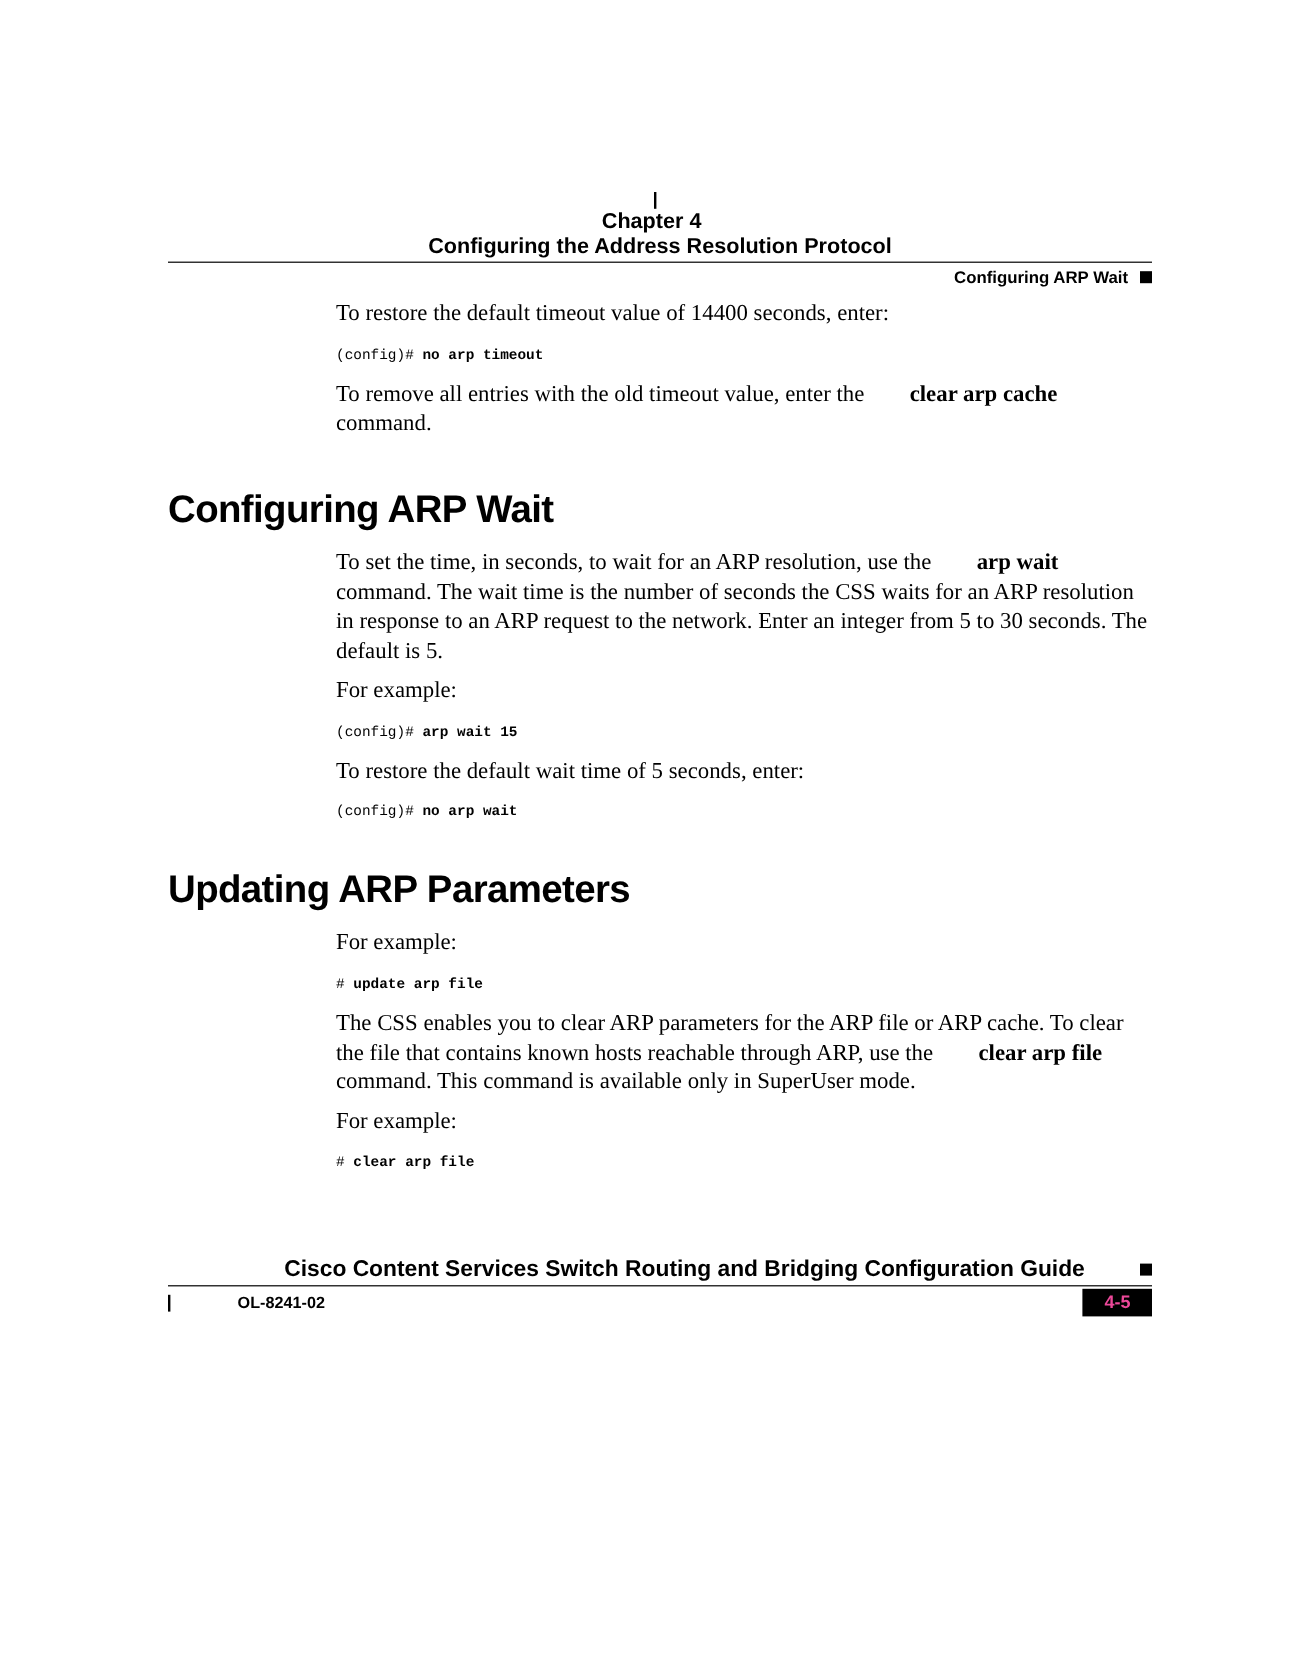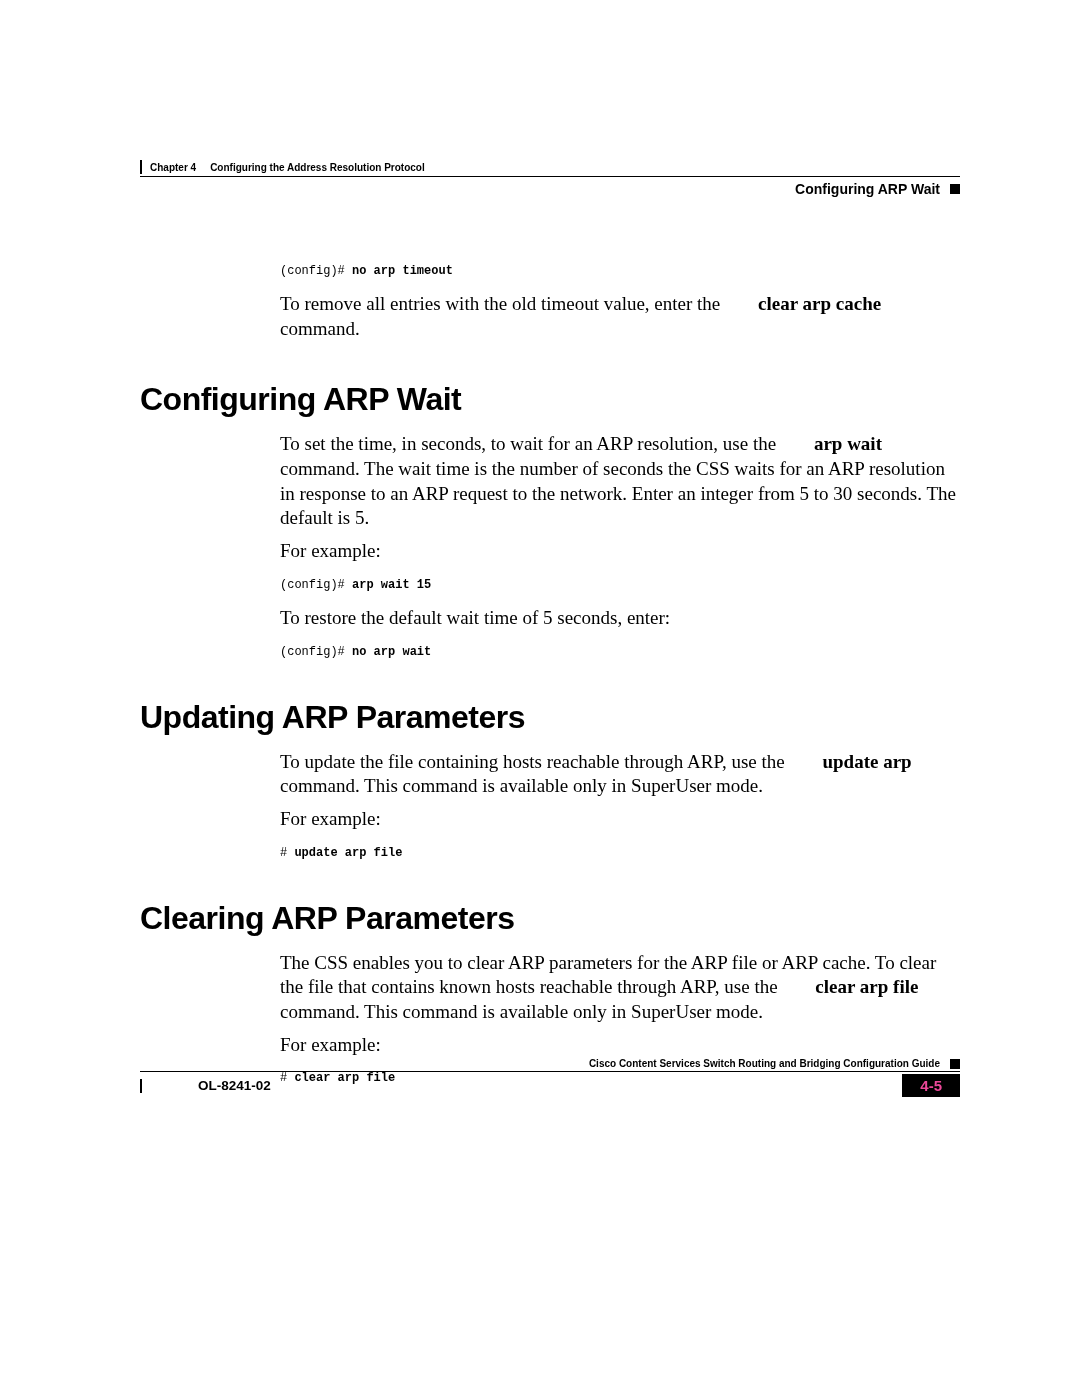--- a/index.html
+++ b/index.html
@@ -25,22 +25,23 @@
   .header-rule {
     border: none;
     border-top: 1.5px solid #000;
     margin: 0;
   }
   .header-top {
     display: flex;
     align-items: center;
     font-family: Arial, Helvetica, sans-serif;
     font-weight: bold;
-    font-size: 10px;
+    font-size: 18px;
     padding-bottom: 2px;
+    flex-direction: column;
   }
   .header-top .vline {
     width: 2px;
     height: 14px;
     background: #000;
     margin-right: 8px;
   }
   .header-bottom {
     display: flex;
     justify-content: flex-end;
@@ -94,22 +95,23 @@
   .footer-rule {
     border: none;
     border-top: 1.5px solid #000;
     margin: 0;
   }
   .footer-title-row {
     display: flex;
     justify-content: flex-end;
     align-items: center;
     font-weight: bold;
-    font-size: 10px;
+    font-size: 19px;
     padding-bottom: 2px;
+    gap: 36px;
   }
   .footer-title-row .sq {
     width: 10px;
     height: 10px;
     background: #000;
     margin-left: 10px;
   }
   .footer-row2 {
     display: flex;
     justify-content: space-between;
@@ -150,20 +152,21 @@
     </div>
     <hr class="header-rule">
     <div class="header-bottom">
       <span>Configuring ARP Wait</span>
       <span class="sq"></span>
     </div>
   </div>
 
   <div class="content">
 
+    <p class="body-text">To restore the default timeout value of 14400 seconds, enter:</p>
     <div class="code-line">
       <span class="prompt">(config)# </span><span class="cmd">no arp timeout</span>
     </div>
     <p class="body-text">
       <span>To remove all entries with the old timeout value, enter the </span><span class="inline-bold">clear arp cache</span><span> command.</span>
     </p>
 
     <h1 class="section">Configuring ARP Wait</h1>
     <p class="body-text">
       <span>To set the time, in seconds, to wait for an ARP resolution, use the </span><span class="inline-bold">arp wait</span><span> command. The wait time is the number of seconds the CSS waits for an ARP resolution in response to an ARP request to the network. Enter an integer from 5 to 30 seconds. The default is 5.</span>
@@ -171,29 +174,25 @@
     <p class="body-text">For example:</p>
     <div class="code-line">
       <span class="prompt">(config)# </span><span class="cmd">arp wait 15</span>
     </div>
     <p class="body-text">To restore the default wait time of 5 seconds, enter:</p>
     <div class="code-line">
       <span class="prompt">(config)# </span><span class="cmd">no arp wait</span>
     </div>
 
     <h1 class="section">Updating ARP Parameters</h1>
-    <p class="body-text">
-      <span>To update the file containing hosts reachable through ARP, use the </span><span class="inline-bold">update arp</span><span> command. This command is available only in SuperUser mode.</span>
-    </p>
     <p class="body-text">For example:</p>
     <div class="code-line">
       <span class="prompt"># </span><span class="cmd">update arp file</span>
     </div>
 
-    <h1 class="section">Clearing ARP Parameters</h1>
     <p class="body-text">
       <span>The CSS enables you to clear ARP parameters for the ARP file or ARP cache. To clear the file that contains known hosts reachable through ARP, use the </span><span class="inline-bold">clear arp file</span><span> command. This command is available only in SuperUser mode.</span>
     </p>
     <p class="body-text">For example:</p>
     <div class="code-line">
       <span class="prompt"># </span><span class="cmd">clear arp file</span>
     </div>
 
   </div>
 

